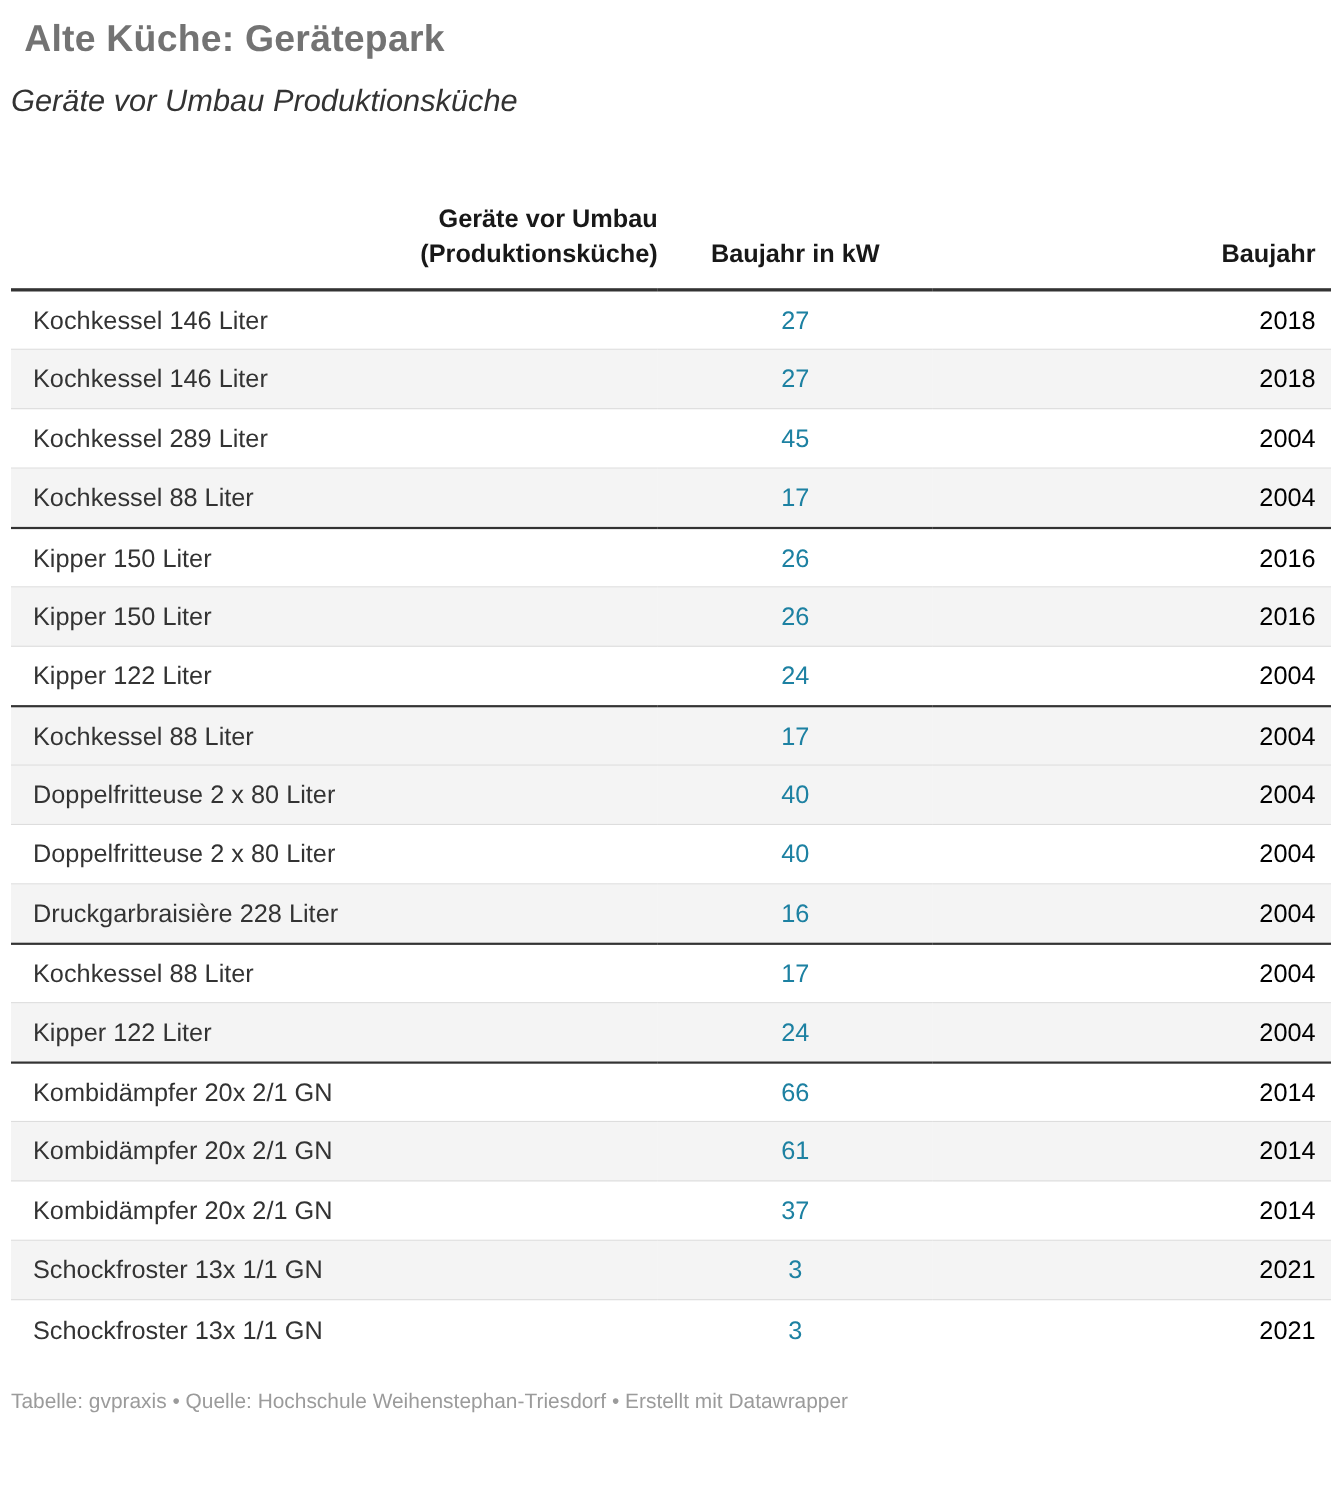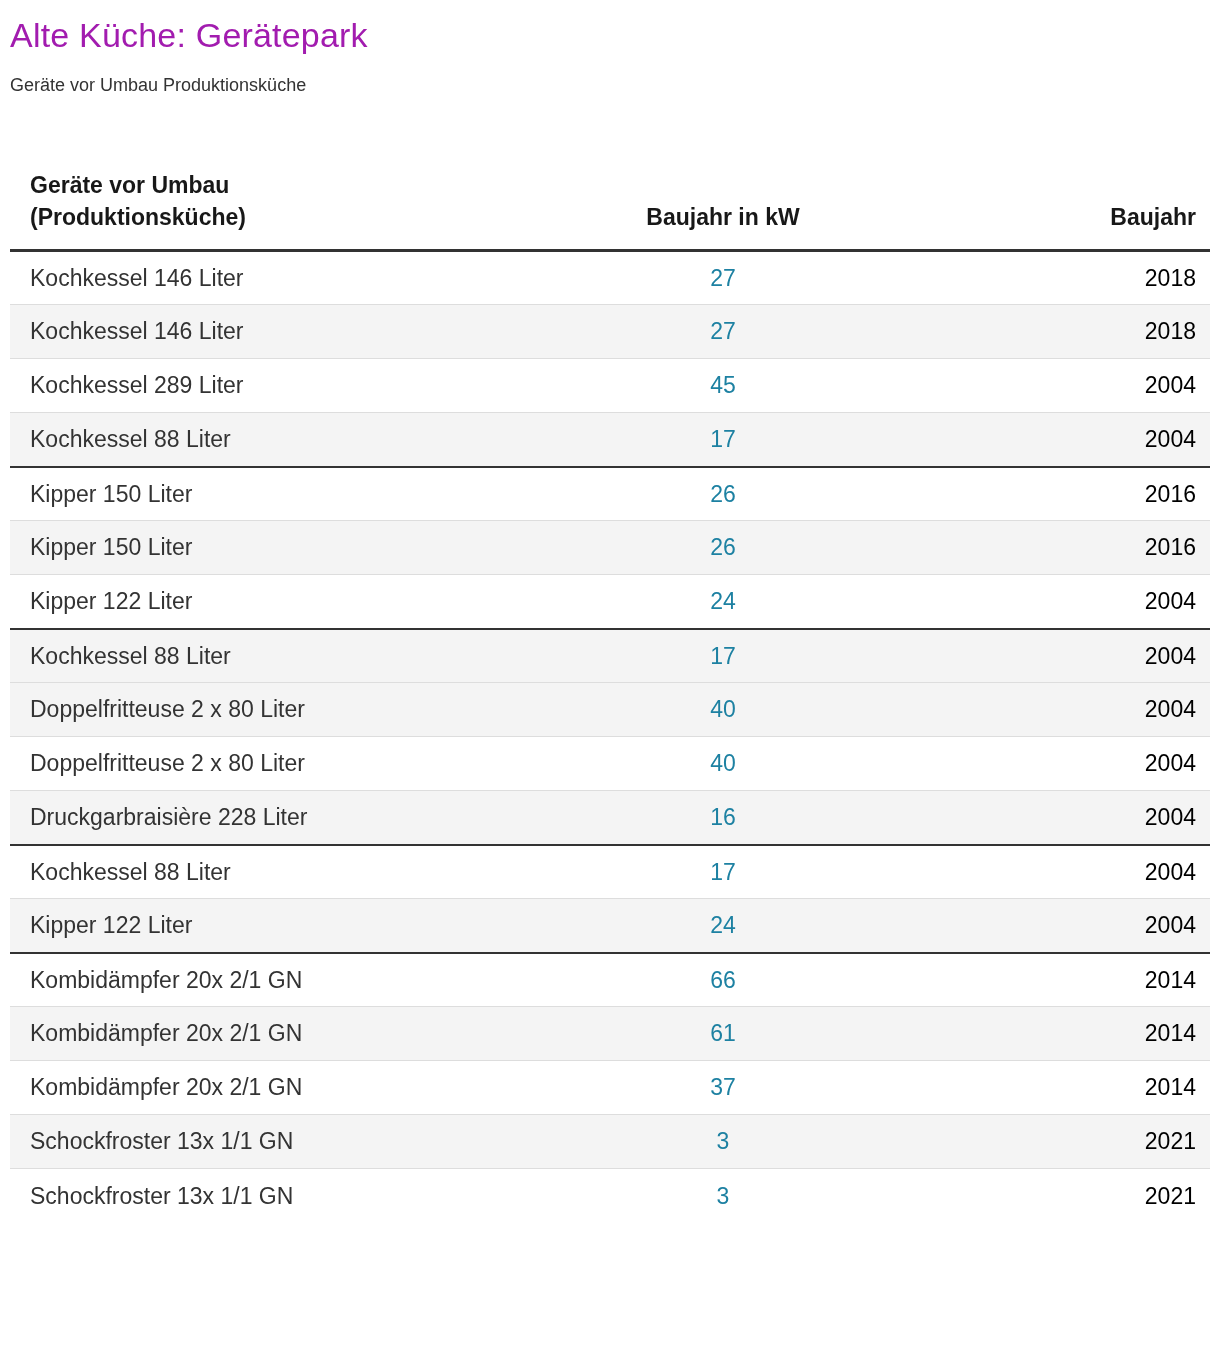--- a/index.html
+++ b/index.html
@@ -8,31 +8,32 @@
     width: 1220px; height: 1368px;
     background: #ffffff;
     font-family: "Liberation Sans", sans-serif;
     color: #333333;
     overflow: hidden;
   }
   .page { padding: 10px 10px 0 10px; }
 
   .title {
     font-size: 34px;
-    font-weight: 400;
-    color: #a21caf;
+    font-weight: 700;
+    color: #737373;
     line-height: 1.25;
-    margin: 4px 0 0 0;
+    margin: 4px 0 0 12px;
     letter-spacing: 0.2px;
   }
   .subtitle {
-    font-size: 18px;
+    font-size: 28px;
     color: #333333;
     margin-top: 17px;
     line-height: 1.3;
+    font-style: italic;
   }
 
   table.data-table {
     margin-top: 72px;
     width: 1200px;
     border-collapse: collapse;
     table-layout: fixed;
   }
   col.w-device { width: 588px; }
   col.w-kw     { width: 250px; }
@@ -40,21 +41,21 @@
 
   thead th {
     font-size: 23px;
     font-weight: 700;
     color: #181818;
     vertical-align: bottom;
     padding: 0 0 16px 0;
     border-bottom: 3px solid var(--dark-border);
     line-height: 1.4;
   }
-  th.c-device { text-align: left; padding-left: 20px; white-space: pre-line; }
+  th.c-device { text-align: right; padding-left: 20px; white-space: pre-line; }
   th.c-kw     { text-align: center; }
   th.c-year   { text-align: right; padding-right: 14px; }
 
   tbody td {
     font-size: 23px;
     height: 54px;
     padding: 0;
     border-top: 1px solid var(--light-border);
     vertical-align: middle;
   }
@@ -182,14 +183,15 @@
           <td class="c-year">2021</td>
         </tr>
         <tr>
           <td class="c-device">Schockfroster 13x 1/1 GN</td>
           <td class="c-kw">3</td>
           <td class="c-year">2021</td>
         </tr>
       </tbody>
   </table>
 
+  <div class="footer">Tabelle: gvpraxis • Quelle: Hochschule Weihenstephan-Triesdorf • Erstellt mit Datawrapper</div>
 
 </div>
 
 </body></html>

